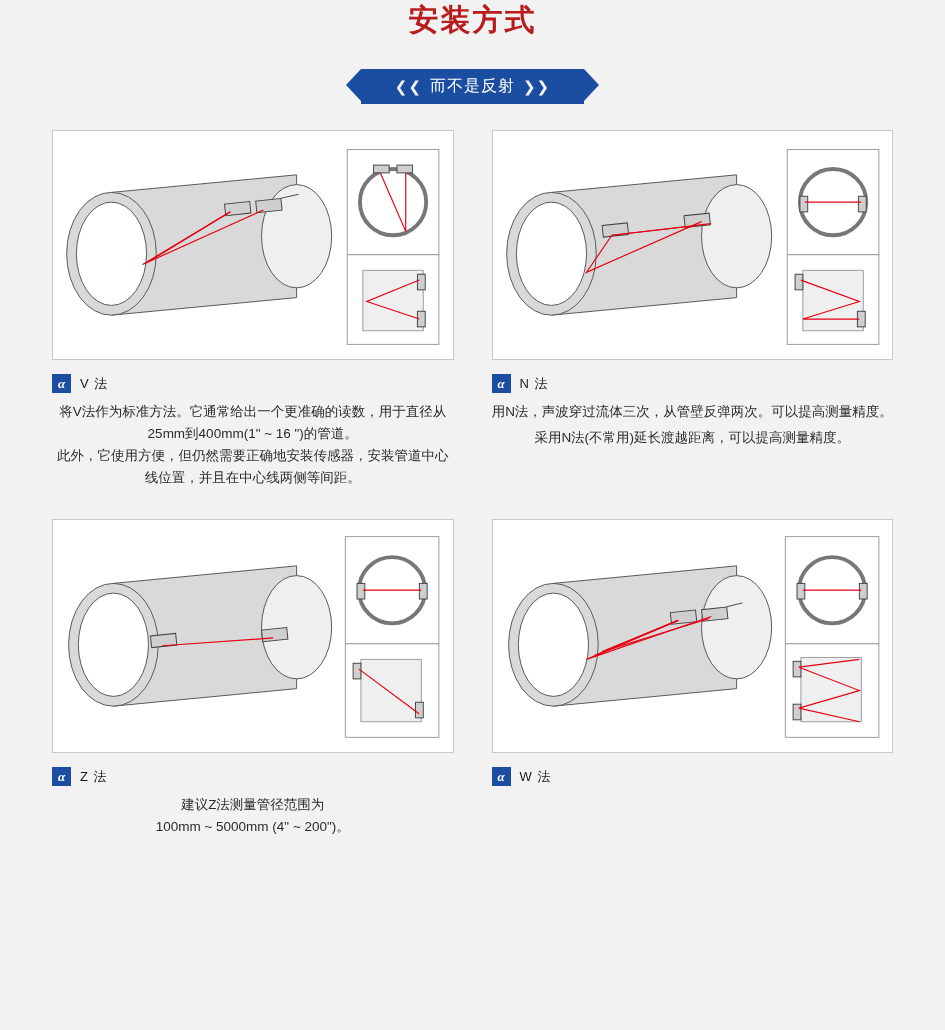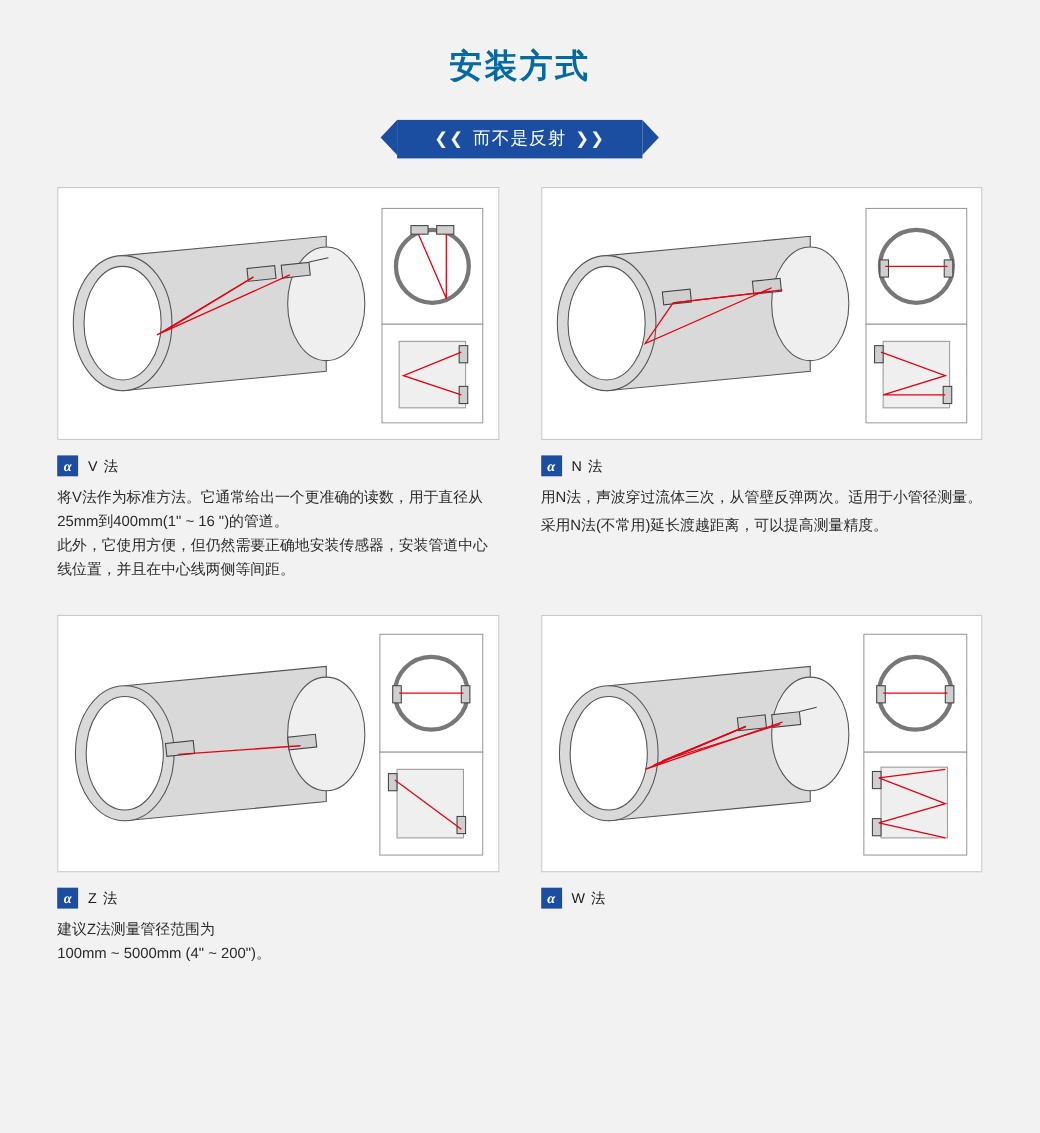--- a/index.html
+++ b/index.html
@@ -18,23 +18,22 @@
   .page {
     width: 945px;
     height: 1030px;
     position: relative;
     background: #f2f2f2;
   }
   .main-title {
     text-align: center;
     font-size: 30px;
     font-weight: bold;
-    color: #0369a1;
+    color: #b91c1c;
     letter-spacing: 2px;
-    padding-top: 40px;
     margin: 0;
   }
   .ribbon-wrap {
     display: flex;
     justify-content: center;
     margin-top: 28px;
   }
   .ribbon {
     position: relative;
     background: #1b4ea0;
@@ -115,20 +114,21 @@
   }
   .cap-title {
     font-size: 13px;
     color: #1a1a1a;
     letter-spacing: 1px;
   }
   .cap-body {
     font-size: 13.5px;
     line-height: 22px;
     color: #2b2b2b;
+    text-align: center;
   }
   .cap-body p { margin: 0 0 0 0; }
   .cap-body p + p { margin-top: 4px; }
   .bottom-row .figure { height: 232px; }
 </style>
 </head>
 <body>
 
 <div class="page">
 
@@ -228,21 +228,21 @@
             </g>
             <path d="M316 150 L376 172 L318 190 L376 190" stroke="#e60012" stroke-width="1.2" fill="none"></path>
           </g>
         </svg>
       </div>
       <div class="caption-row">
         <span class="alpha-badge">α</span>
         <span class="cap-title">N 法</span>
       </div>
       <div class="cap-body">
-        <p style="white-space:pre-line">用N法，声波穿过流体三次，从管壁反弹两次。适用于小管径测量。</p>
+        <p style="white-space:pre-line">用N法，声波穿过流体三次，从管壁反弹两次。可以提高测量精度。</p>
         <p style="white-space:pre-line">采用N法(不常用)延长渡越距离，可以提高测量精度。</p>
       </div>
     </div>
 
     <div class="cell bottom-row" style="margin-top:24px">
       <div class="figure">
         <svg class="fig-svg" viewBox="0 0 410 232">
           <g fill="none" stroke="#555">
             <path d="M62 62 L250 44 L250 170 L62 188 Z" fill="#d9d9d9" stroke="#555"></path>
             <ellipse cx="62" cy="125" rx="46" ry="63" fill="#d9d9d9" stroke="#555"></ellipse>

